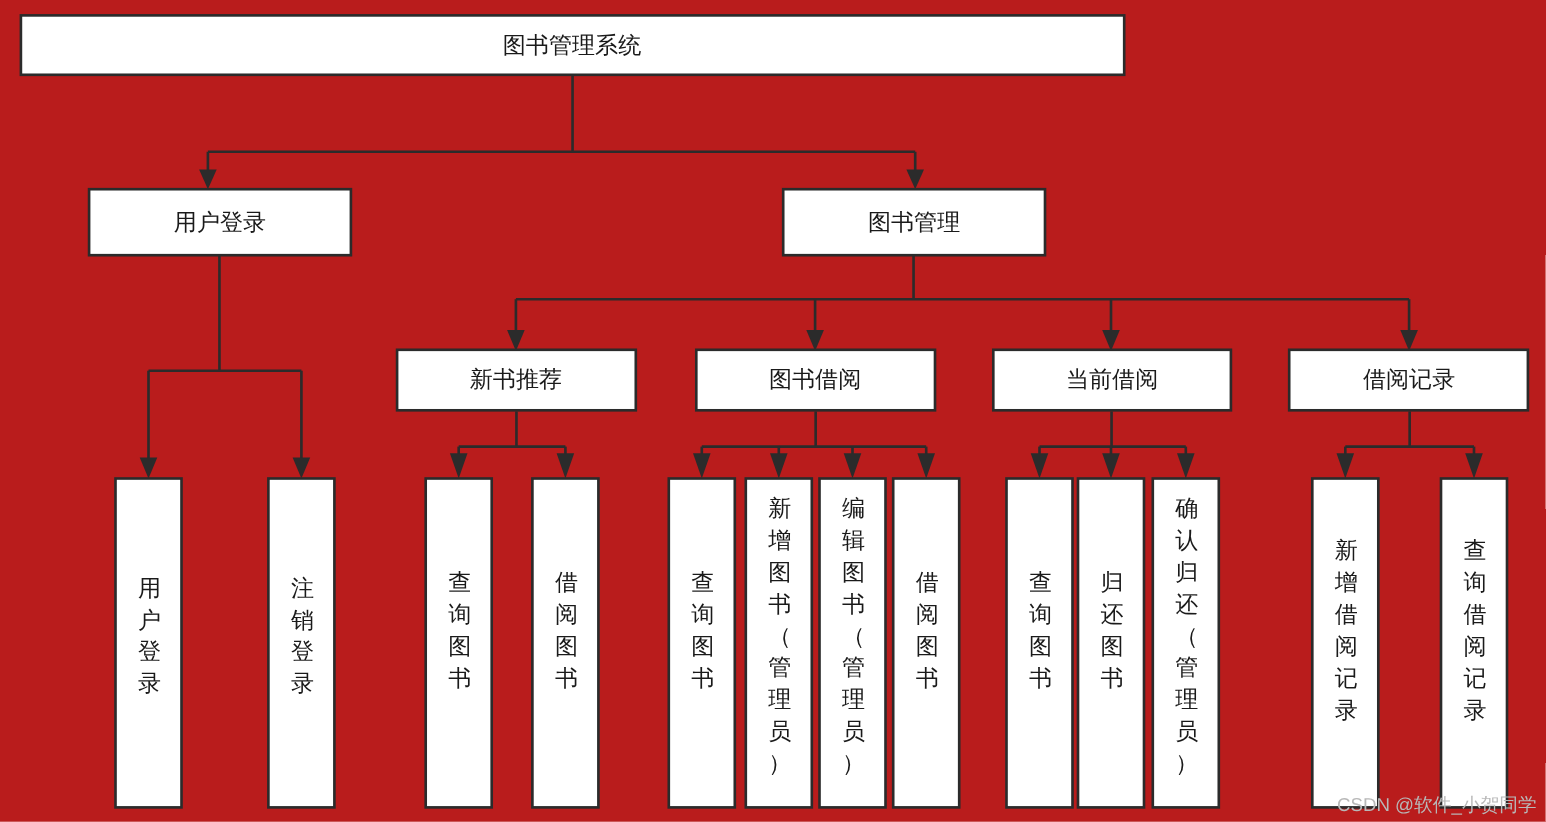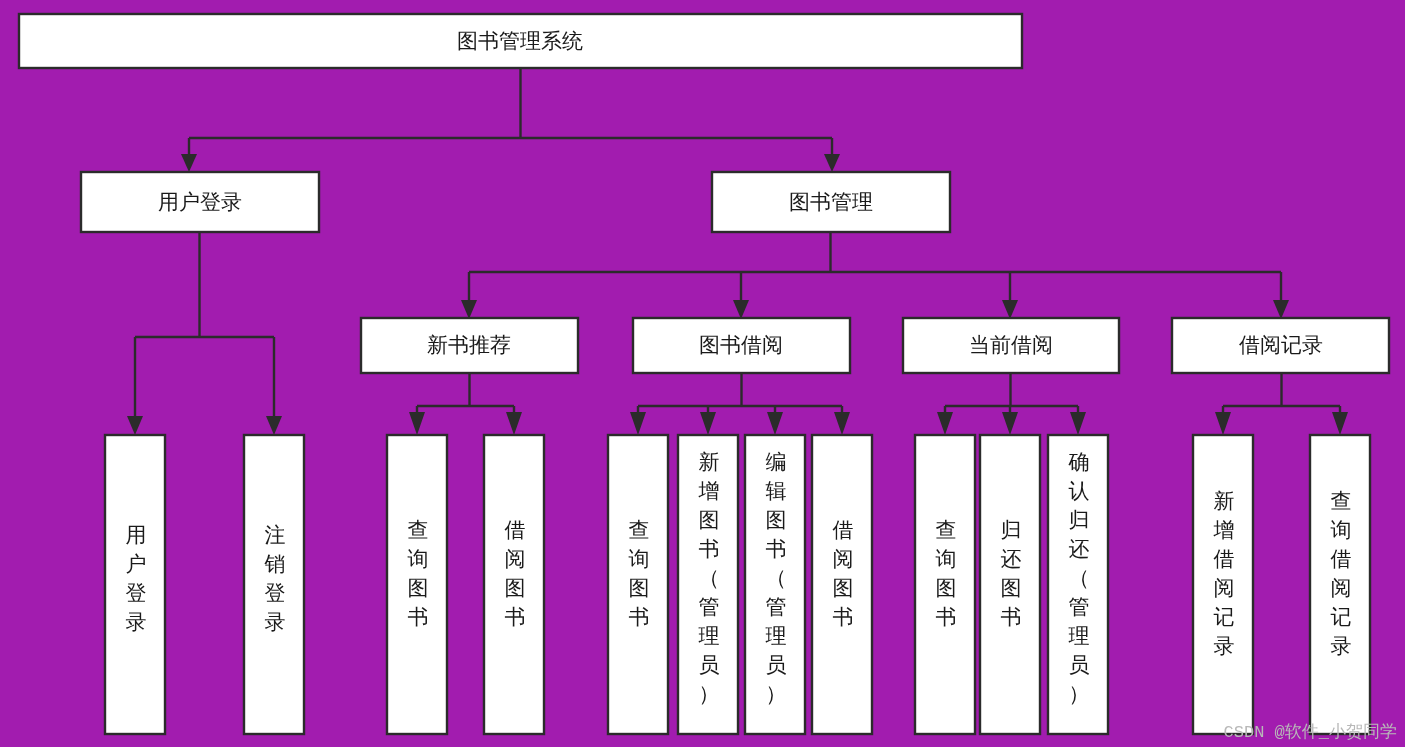--- a/index.html
+++ b/index.html
@@ -10,21 +10,21 @@
   body {
     width: 1405px;
     height: 747px;
     font-family: "DejaVu Sans", "Liberation Sans", sans-serif;
     overflow: hidden;
   }
   #diagram-root {
     position: relative;
     width: 1405px;
     height: 747px;
-    background: #a21caf;
+    background: #b91c1c;
   }
   svg#flow {
     position: absolute;
     left: 0;
     top: 0;
     width: 1405px;
     height: 747px;
   }
   .node-rect {
     fill: #ffffff;
@@ -53,21 +53,21 @@
   .arrow-head {
     fill: #2b2b2b;
     stroke: none;
   }
   .watermark {
     position: absolute;
     right: 8px;
     bottom: 4px;
     color: #b8b8b8;
     font-size: 17px;
-    font-family: Liberation Mono, monospace;
+    font-family: Liberation Sans, sans-serif;
     white-space: nowrap;
     pointer-events: none;
     text-align: center;
   }
 </style>
 </head>
 <body>
 
 <div id="diagram-root">
 

